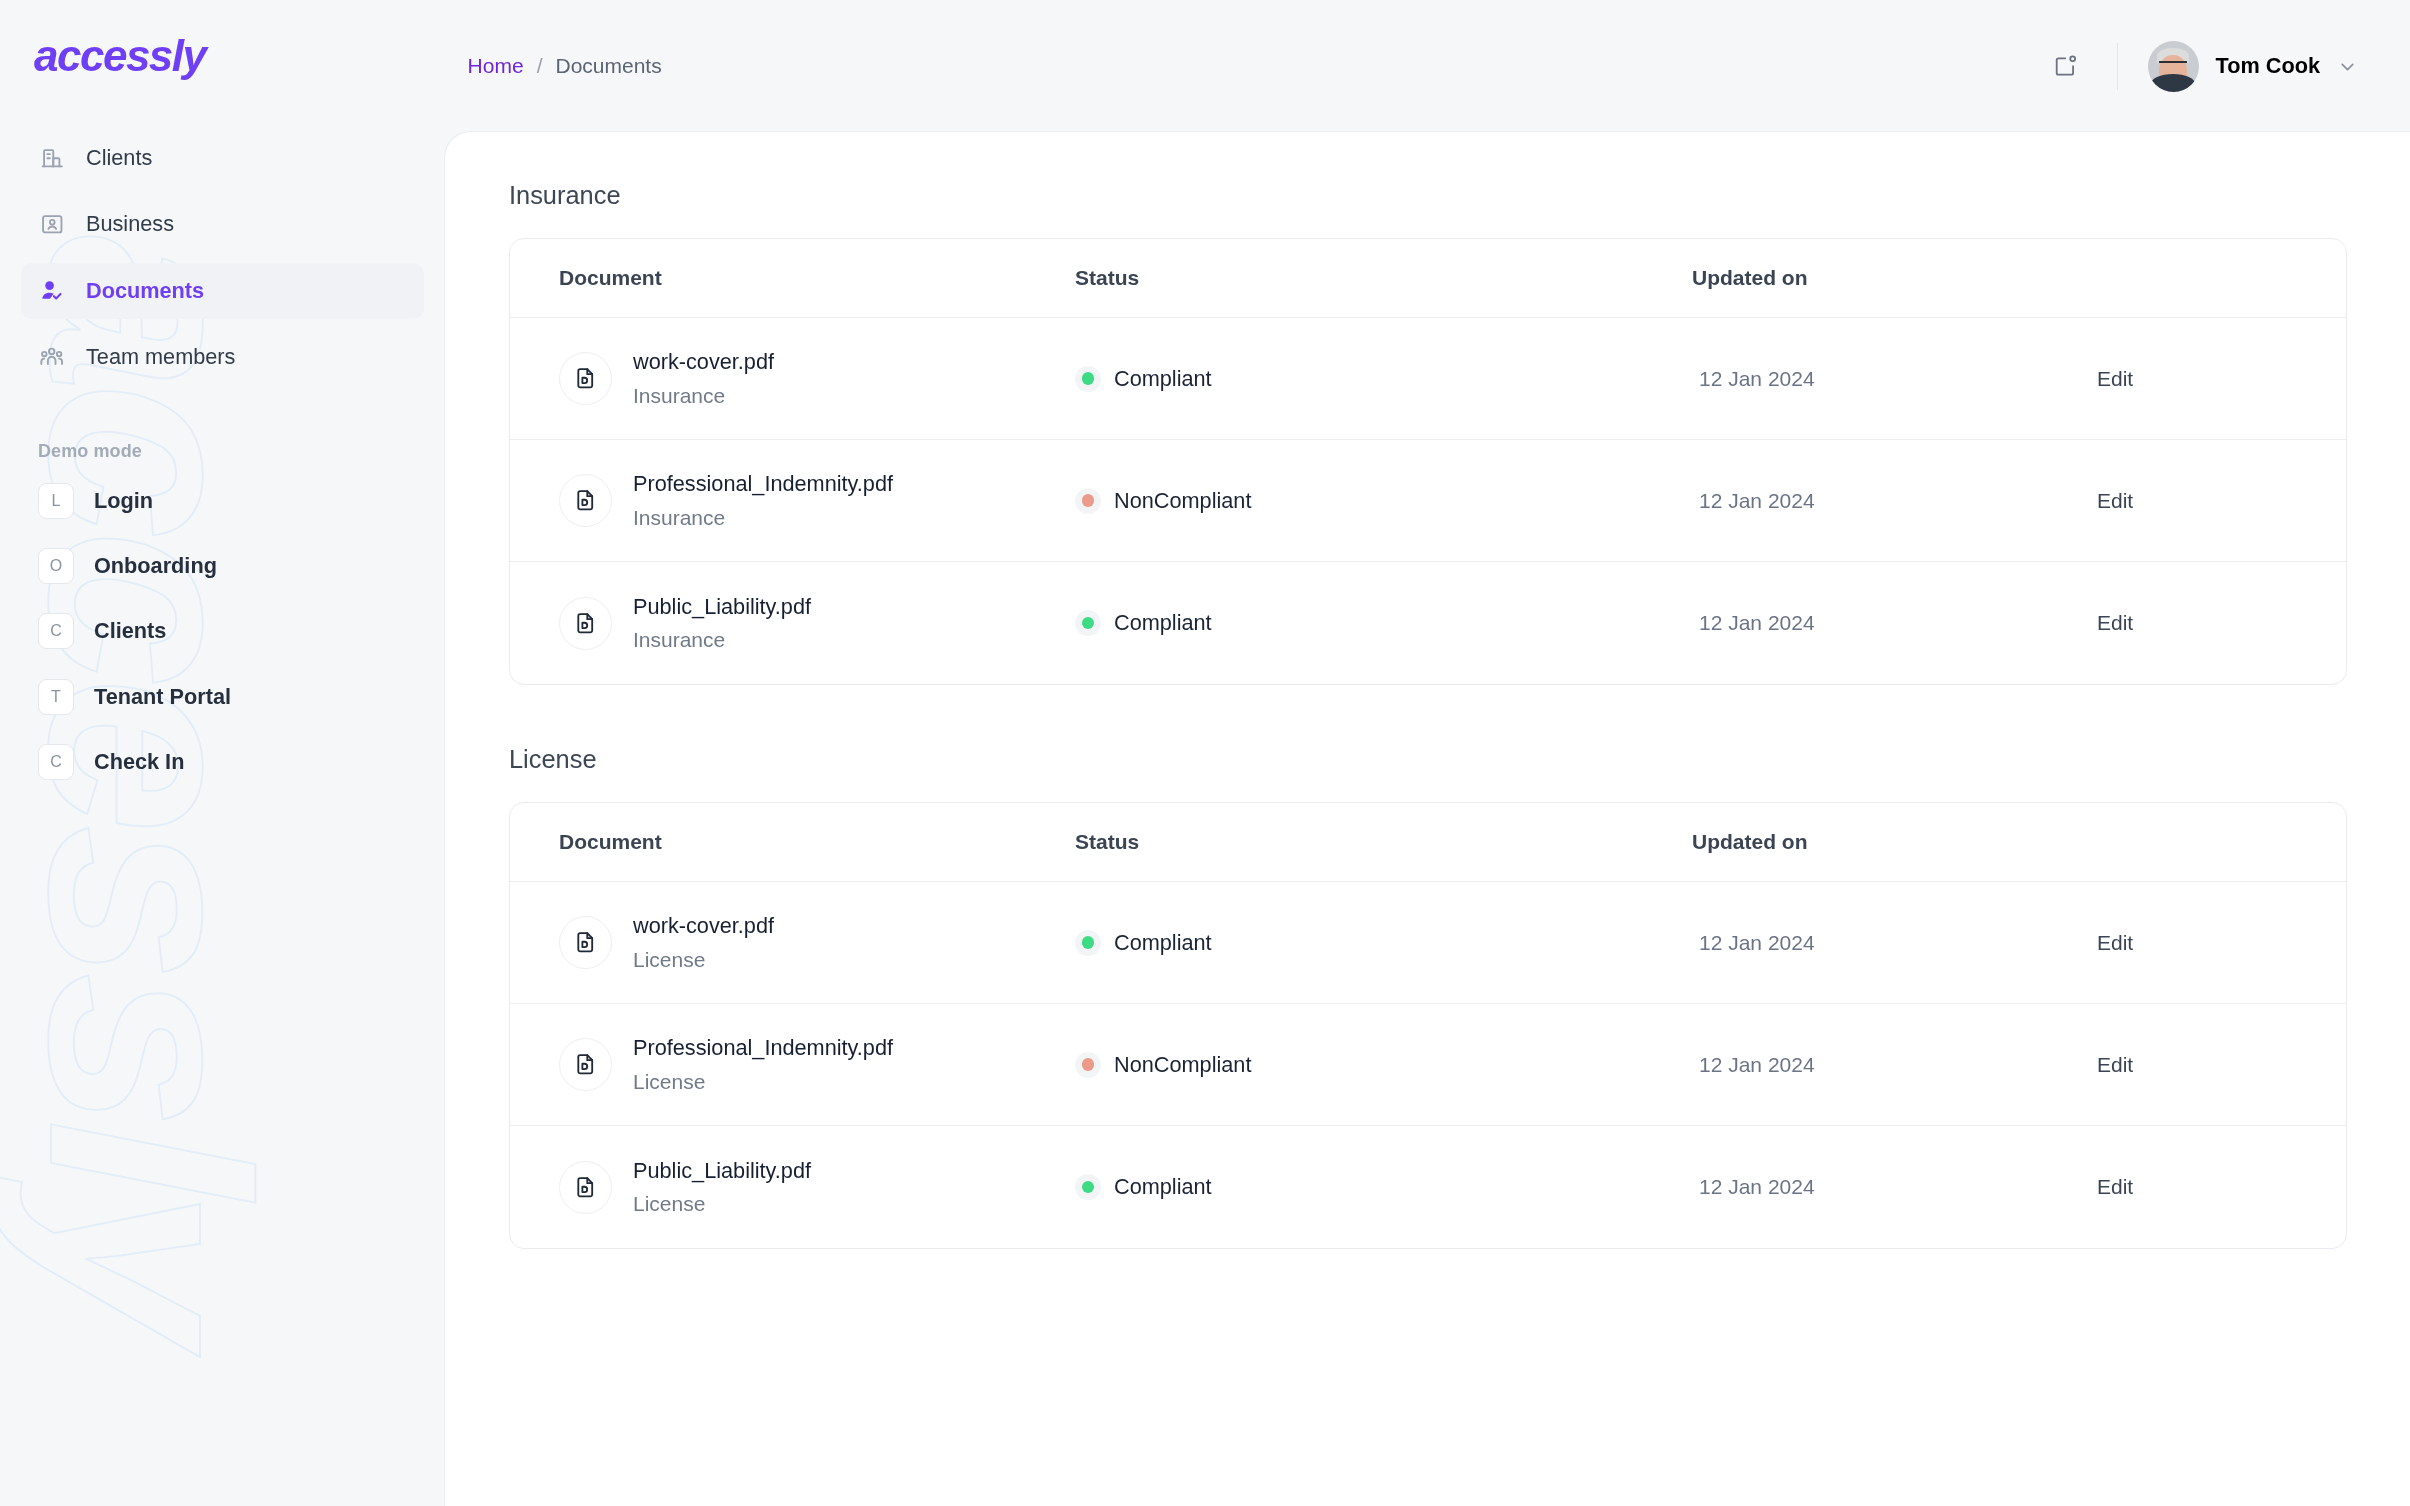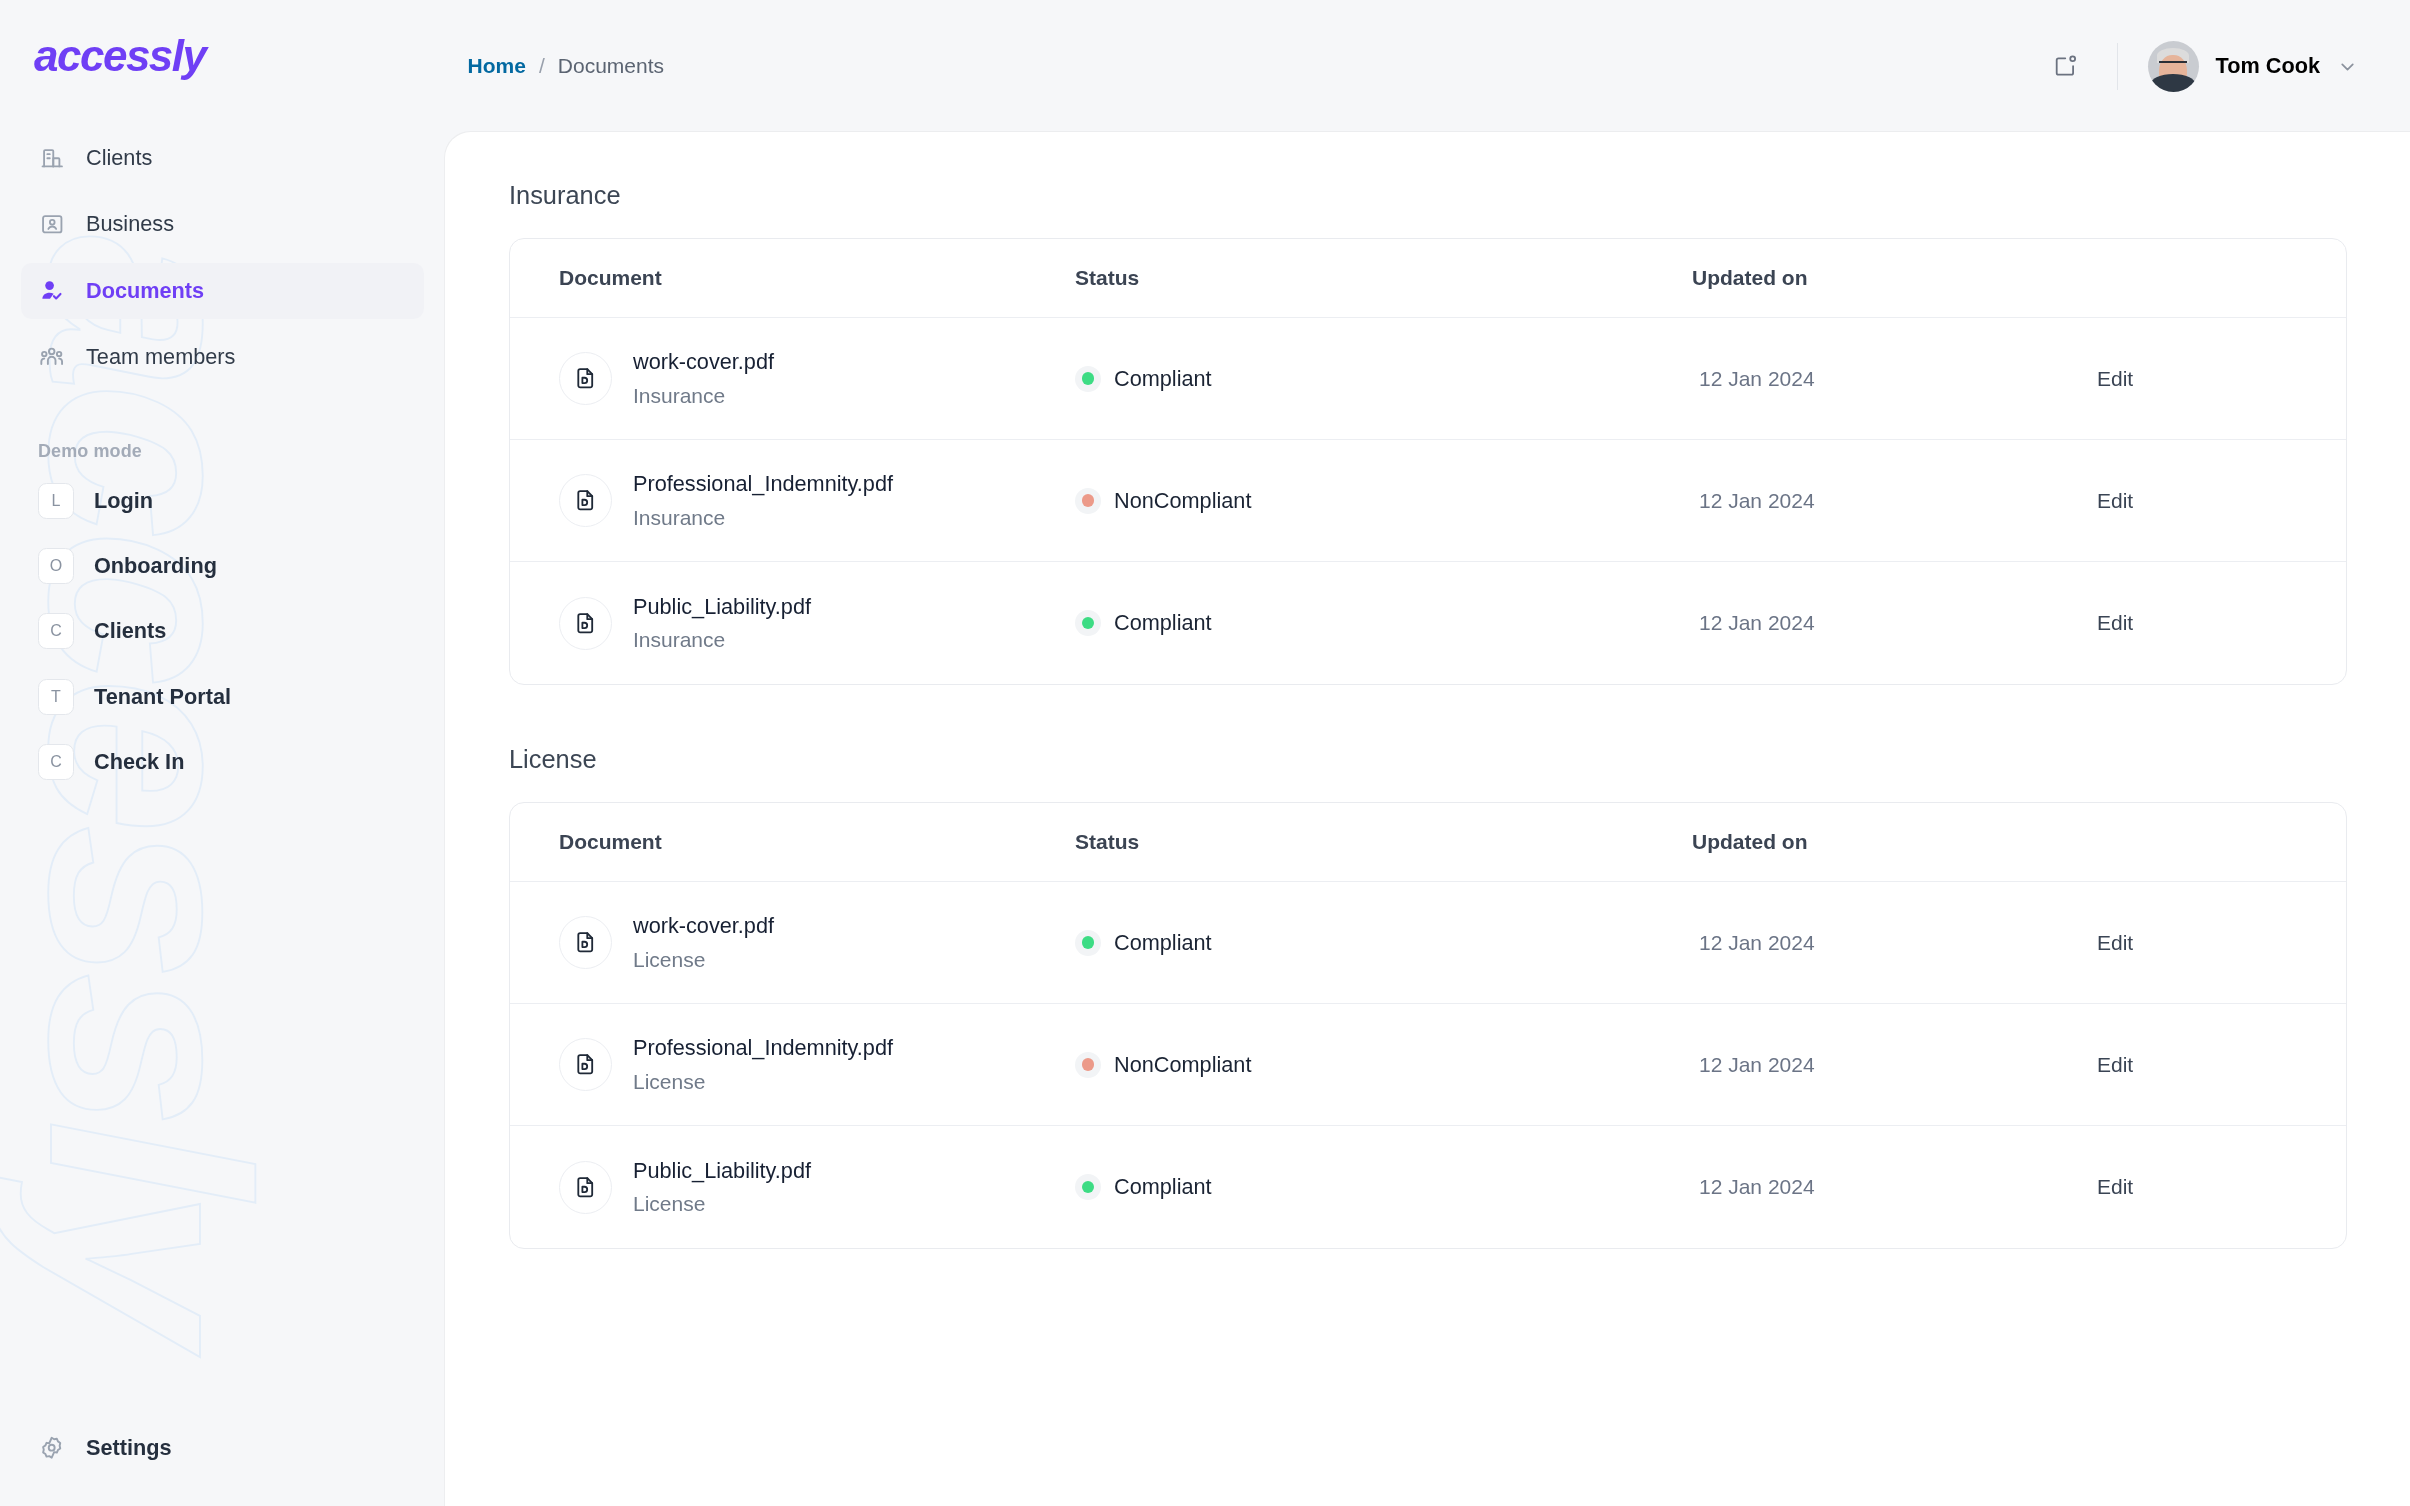--- a/index.html
+++ b/index.html
@@ -174,21 +174,21 @@
     padding: 0 53px 0 22.6px;
     background: #f6f7f9;
   }
 
   .breadcrumb {
     display: flex;
     align-items: center;
     gap: 13px;
     font-size: 21px;
   }
-  .crumb-link { color: #0369a1; cursor: pointer; font-weight: 700; }
+  .crumb-link { color: #6d28d9; cursor: pointer; font-weight: 400; }
   .crumb-sep { color: #99a0ac; }
   .crumb-current { color: #5b6472; }
 
   .topbar-right {
     margin-left: auto;
     display: flex;
     align-items: center;
     gap: 24.5px;
   }
   .notif-btn {
@@ -463,31 +463,20 @@
         <div class="demo-item">
           <span class="demo-badge">T</span>
           <span class="demo-label">Tenant Portal</span>
         </div>
         <div class="demo-item">
           <span class="demo-badge">C</span>
           <span class="demo-label">Check In</span>
         </div>
       </div>
 
-      <div class="sidebar-footer">
-        <div class="footer-item">
-          <span class="nav-ico">
-            <svg width="25.4" height="25.4" viewBox="0 0 24 24" fill="none" stroke="currentColor" stroke-width="1.8" stroke-linejoin="round">
-              <path d="M12 2.6l2.3 1.4 2.6-.4 1 2.4 2.2 1.5-.6 2.6.6 2.6-2.2 1.5-1 2.4-2.6-.4L12 21.4l-2.3-1.4-2.6.4-1-2.4-2.2-1.5.6-2.6-.6-2.6 2.2-1.5 1-2.4 2.6.4z"></path>
-              <circle cx="12" cy="12" r="2.8"></circle>
-            </svg>
-          </span>
-          <span class="footer-label">Settings</span>
-        </div>
-      </div>
     </div>
   </aside>
 
   <div class="right">
 
     <header class="topbar">
       <div class="breadcrumb">
         <span class="crumb-link">Home</span>
         <span class="crumb-sep">/</span>
         <span class="crumb-current">Documents</span>

